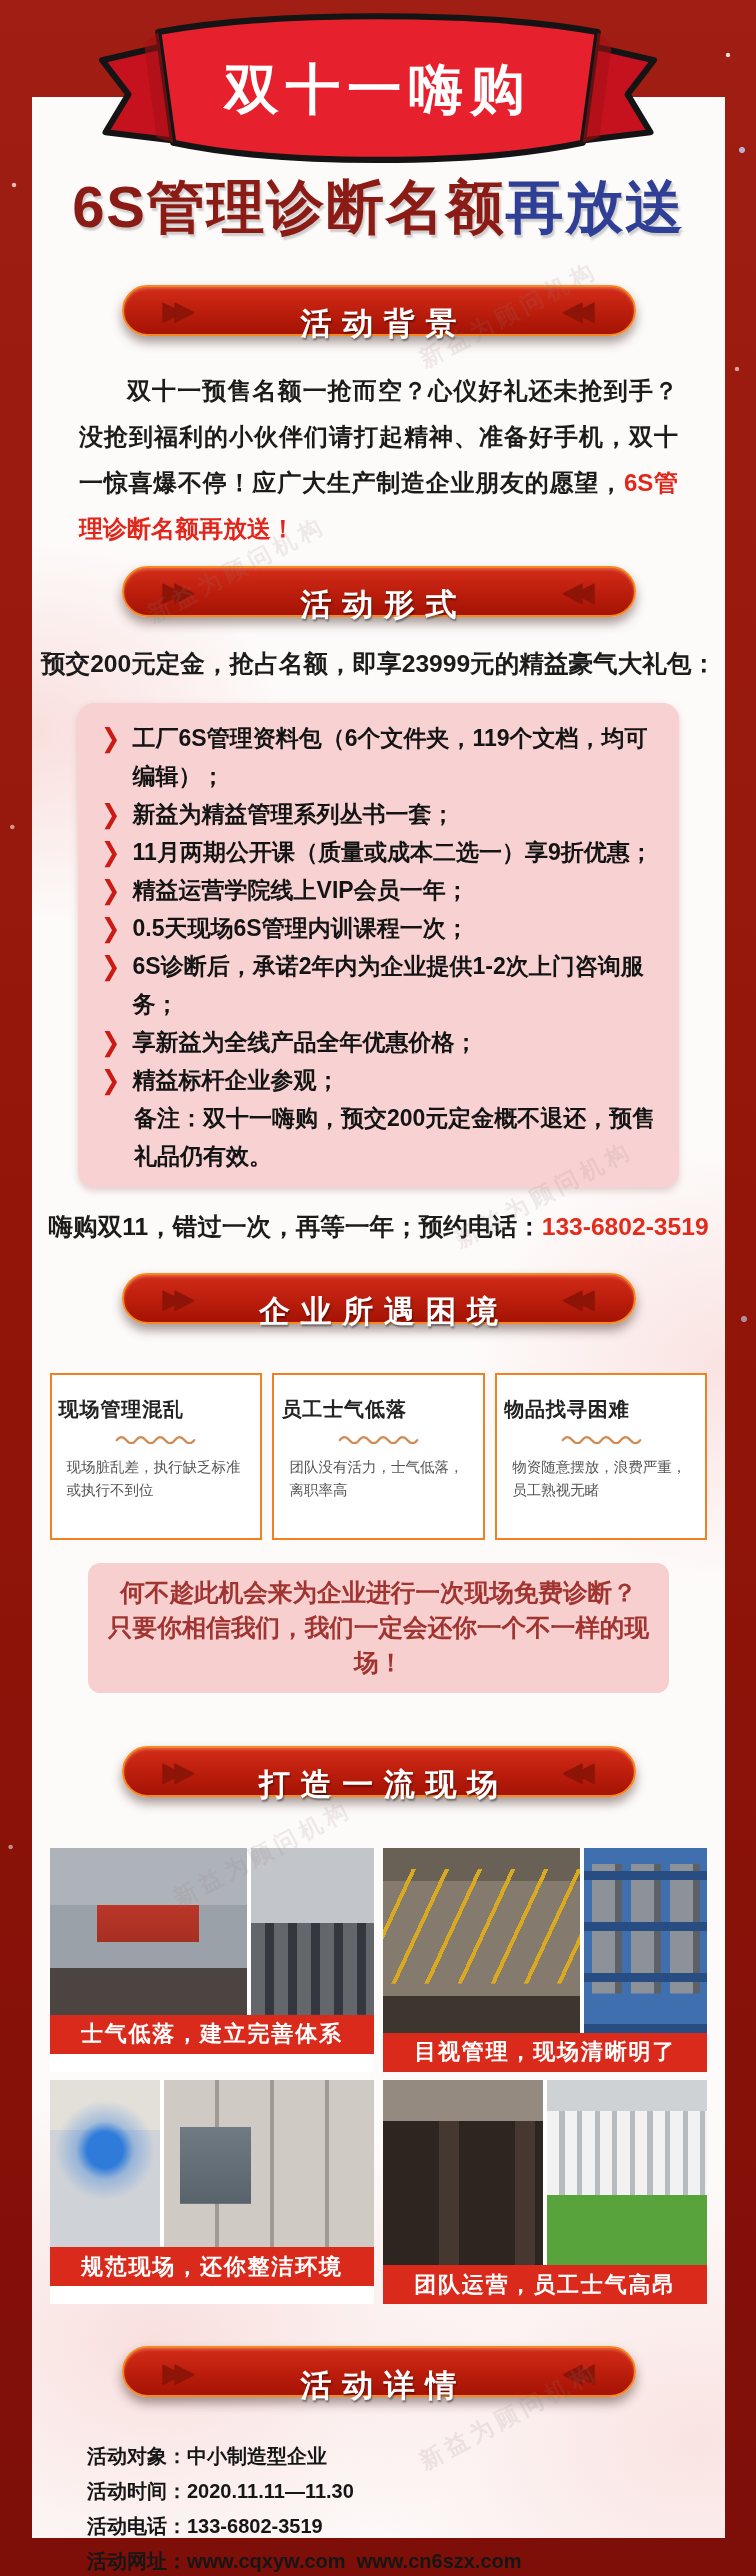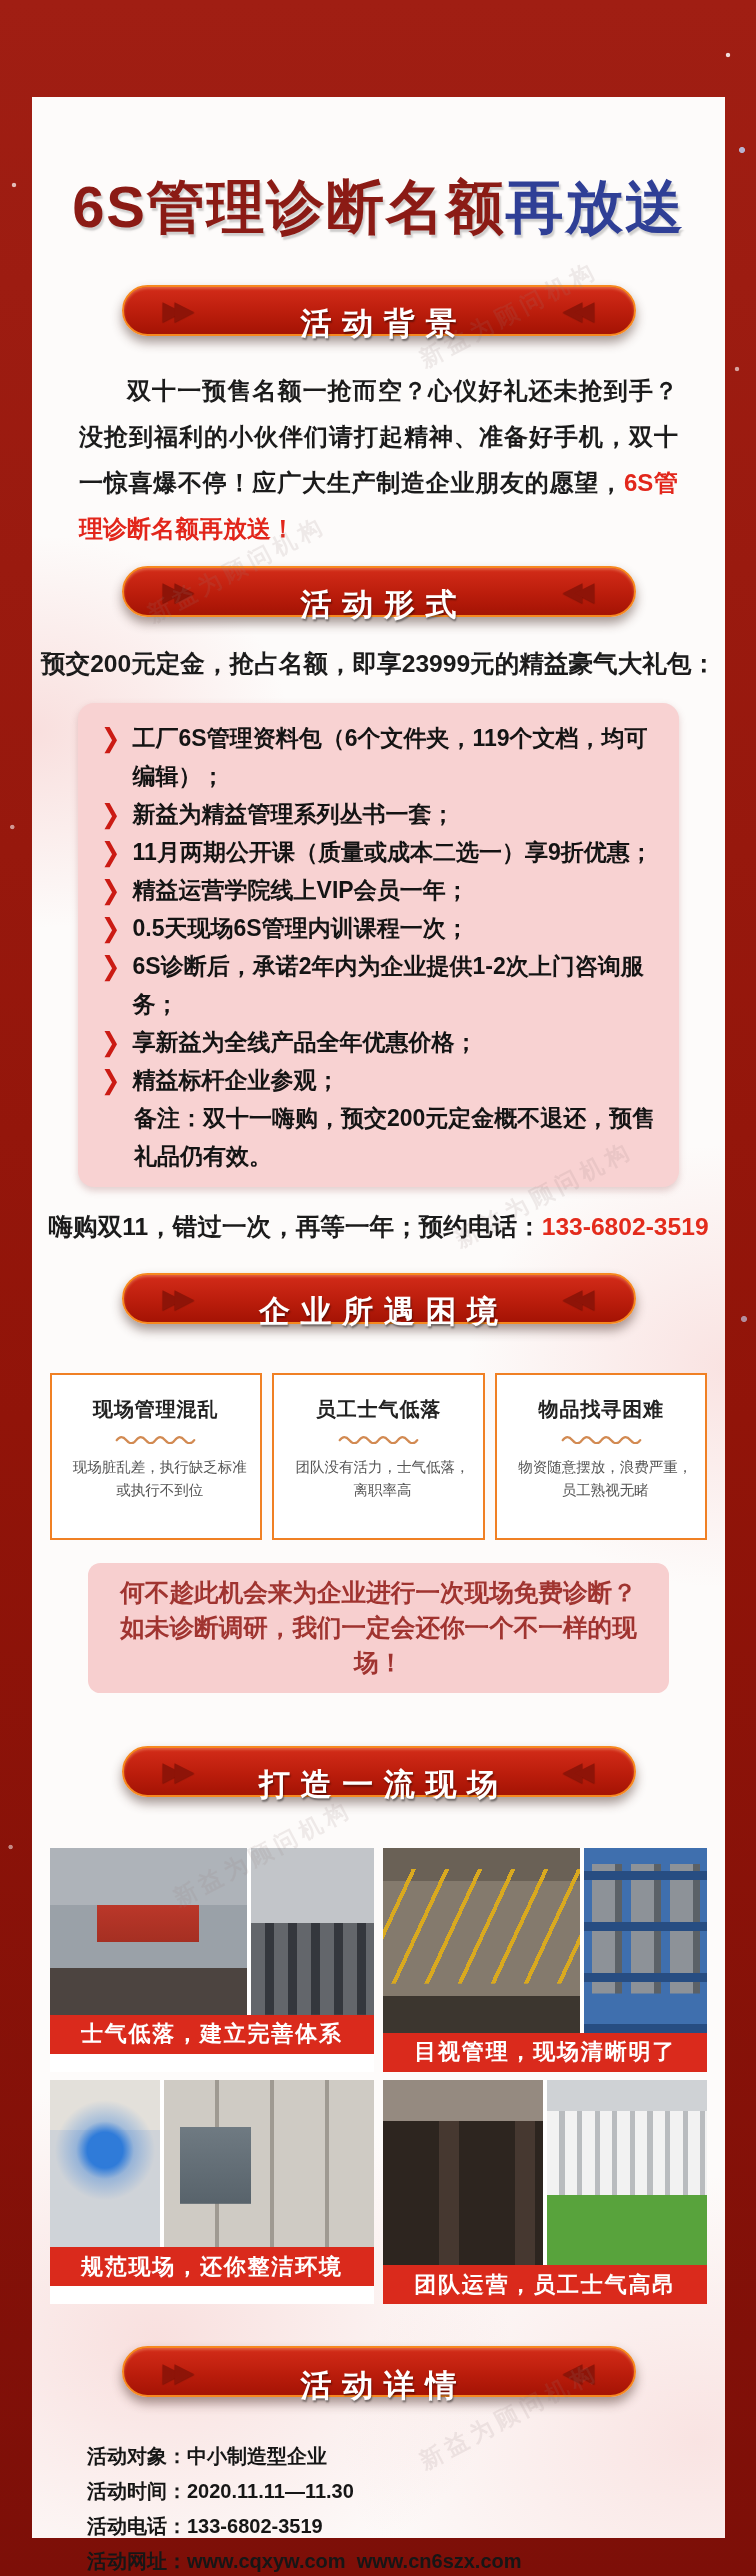--- a/index.html
+++ b/index.html
@@ -86,21 +86,21 @@
   .gift-item .bullet { color:#cb1b14; margin-right:12.3px; font-weight:900; transform:scaleY(1.15); }
   .gift-note { padding-left:33px; font-size:23px; font-weight:700; color:#141414; line-height:38px; }
 
   .phone-line { margin-top:23px; text-align:center; font-size:24.6px; font-weight:700; color:#1b1b1b; }
   .phone-line .phone { color:#e32b1c; }
 
   
   .cards-row { margin:49px 17.6px 0; display:flex; gap:10.6px; }
   .problem-card {
     flex:1; background:#ffffff; border:2.6px solid #f08024; height:167px;
-    padding:21px 7px 8.8px; text-align:center;
+    padding:21px 7px 8.8px; text-align:left;
   }
   .card-title { font-size:20px; font-weight:700; color:#222; letter-spacing:0.9px; }
   .wave { margin:10.6px auto 12.3px; display:block; }
   .card-desc { font-size:14.5px; color:#555; line-height:1.55;margin-left:8px; }
 
   .promo-box {
     margin:23px 56px 0; background:#f7cfcf; border-radius:12.3px; padding:12.3px 8.8px;
     text-align:center; color:#a03430; font-size:24.6px; font-weight:700; line-height:35px;
   }
 
@@ -248,21 +248,21 @@
         <div class="card-title">物品找寻困难</div>
         <svg class="wave" width="81" height="10.6" viewBox="0 0 92 12">
             <path d="M2 7 q5 -7 11 0 t11 0 t11 0 t11 0 t11 0 t11 0 t11 0 t11 0" stroke="#d28a52" stroke-width="2.6" fill="none" stroke-linecap="round"></path>
           </svg>
         <div class="card-desc">物资随意摆放，浪费严重，员工熟视无睹</div>
       </div>
     </div>
 
     <div class="promo-box">
       <div>何不趁此机会来为企业进行一次现场免费诊断？</div>
-      <div>如未诊断调研，我们一定会还你一个不一样的现场！</div>
+      <div>只要你相信我们，我们一定会还你一个不一样的现场！</div>
     </div>
 
     <div class="section-banner mt-show">
       <span class="ff-icon">▶▶</span>
       <span class="banner-title">打造一流现场</span>
       <span class="ff-icon">◀◀</span>
     </div>
 
     <div class="photo-grid">
       <div class="photo-cell">
@@ -305,15 +305,27 @@
       <div class="detail-line">活动对象：中小制造型企业</div>
       <div class="detail-line">活动时间：2020.11.11—11.30</div>
       <div class="detail-line">活动电话：133-6802-3519</div>
       <div class="detail-line link-line">活动网址：www.cqxyw.com  www.cn6szx.com</div>
       <div class="detail-line">活动注意：</div>
 
     </div>
 
   </div>
 
+  <div class="ribbon-wrap">
+    <svg width="580" height="163" viewBox="0 0 660 185">
+      <g stroke="#141414" stroke-width="7" stroke-linejoin="round">
+        <path d="M95 40 L16 58 L46 97 L20 140 L102 150 L110 95 Z" fill="#c6121f"></path>
+        <path d="M565 40 L644 58 L614 97 L640 140 L558 150 L550 95 Z" fill="#c6121f"></path>
+        <path d="M80 26 C210 2 450 2 580 26 L563 152 C440 178 220 178 97 152 Z" fill="#e6202d"></path>
+      </g>
+      <path d="M80 26 L97 152 L78 146 L64 40 Z" fill="#a50f14" opacity="0.55"></path>
+      <path d="M580 26 L563 152 L582 146 L596 40 Z" fill="#a50f14" opacity="0.55"></path>
+      <text x="330" y="112" text-anchor="middle" font-size="62" font-weight="bold" fill="#ffffff" letter-spacing="8">双十一嗨购</text>
+    </svg>
+  </div>
 
 </div>
 
 
 </body></html>

